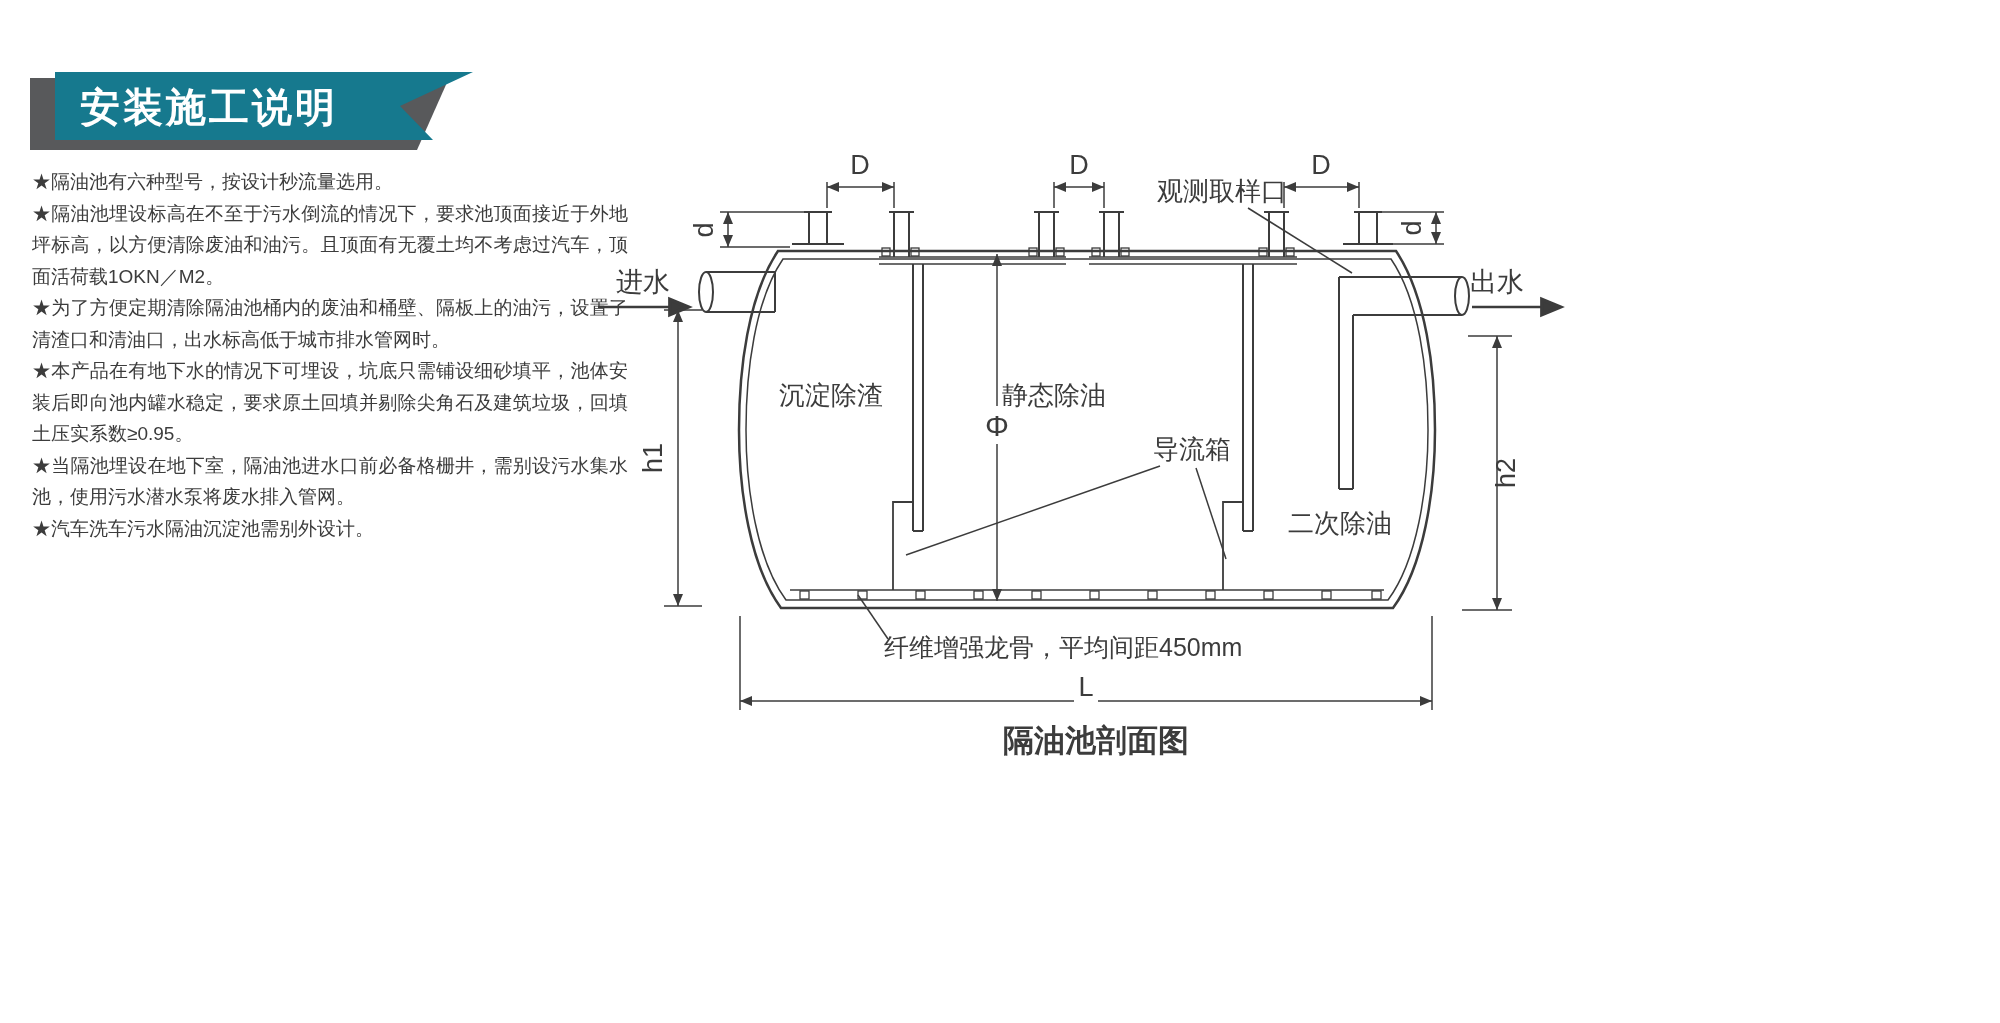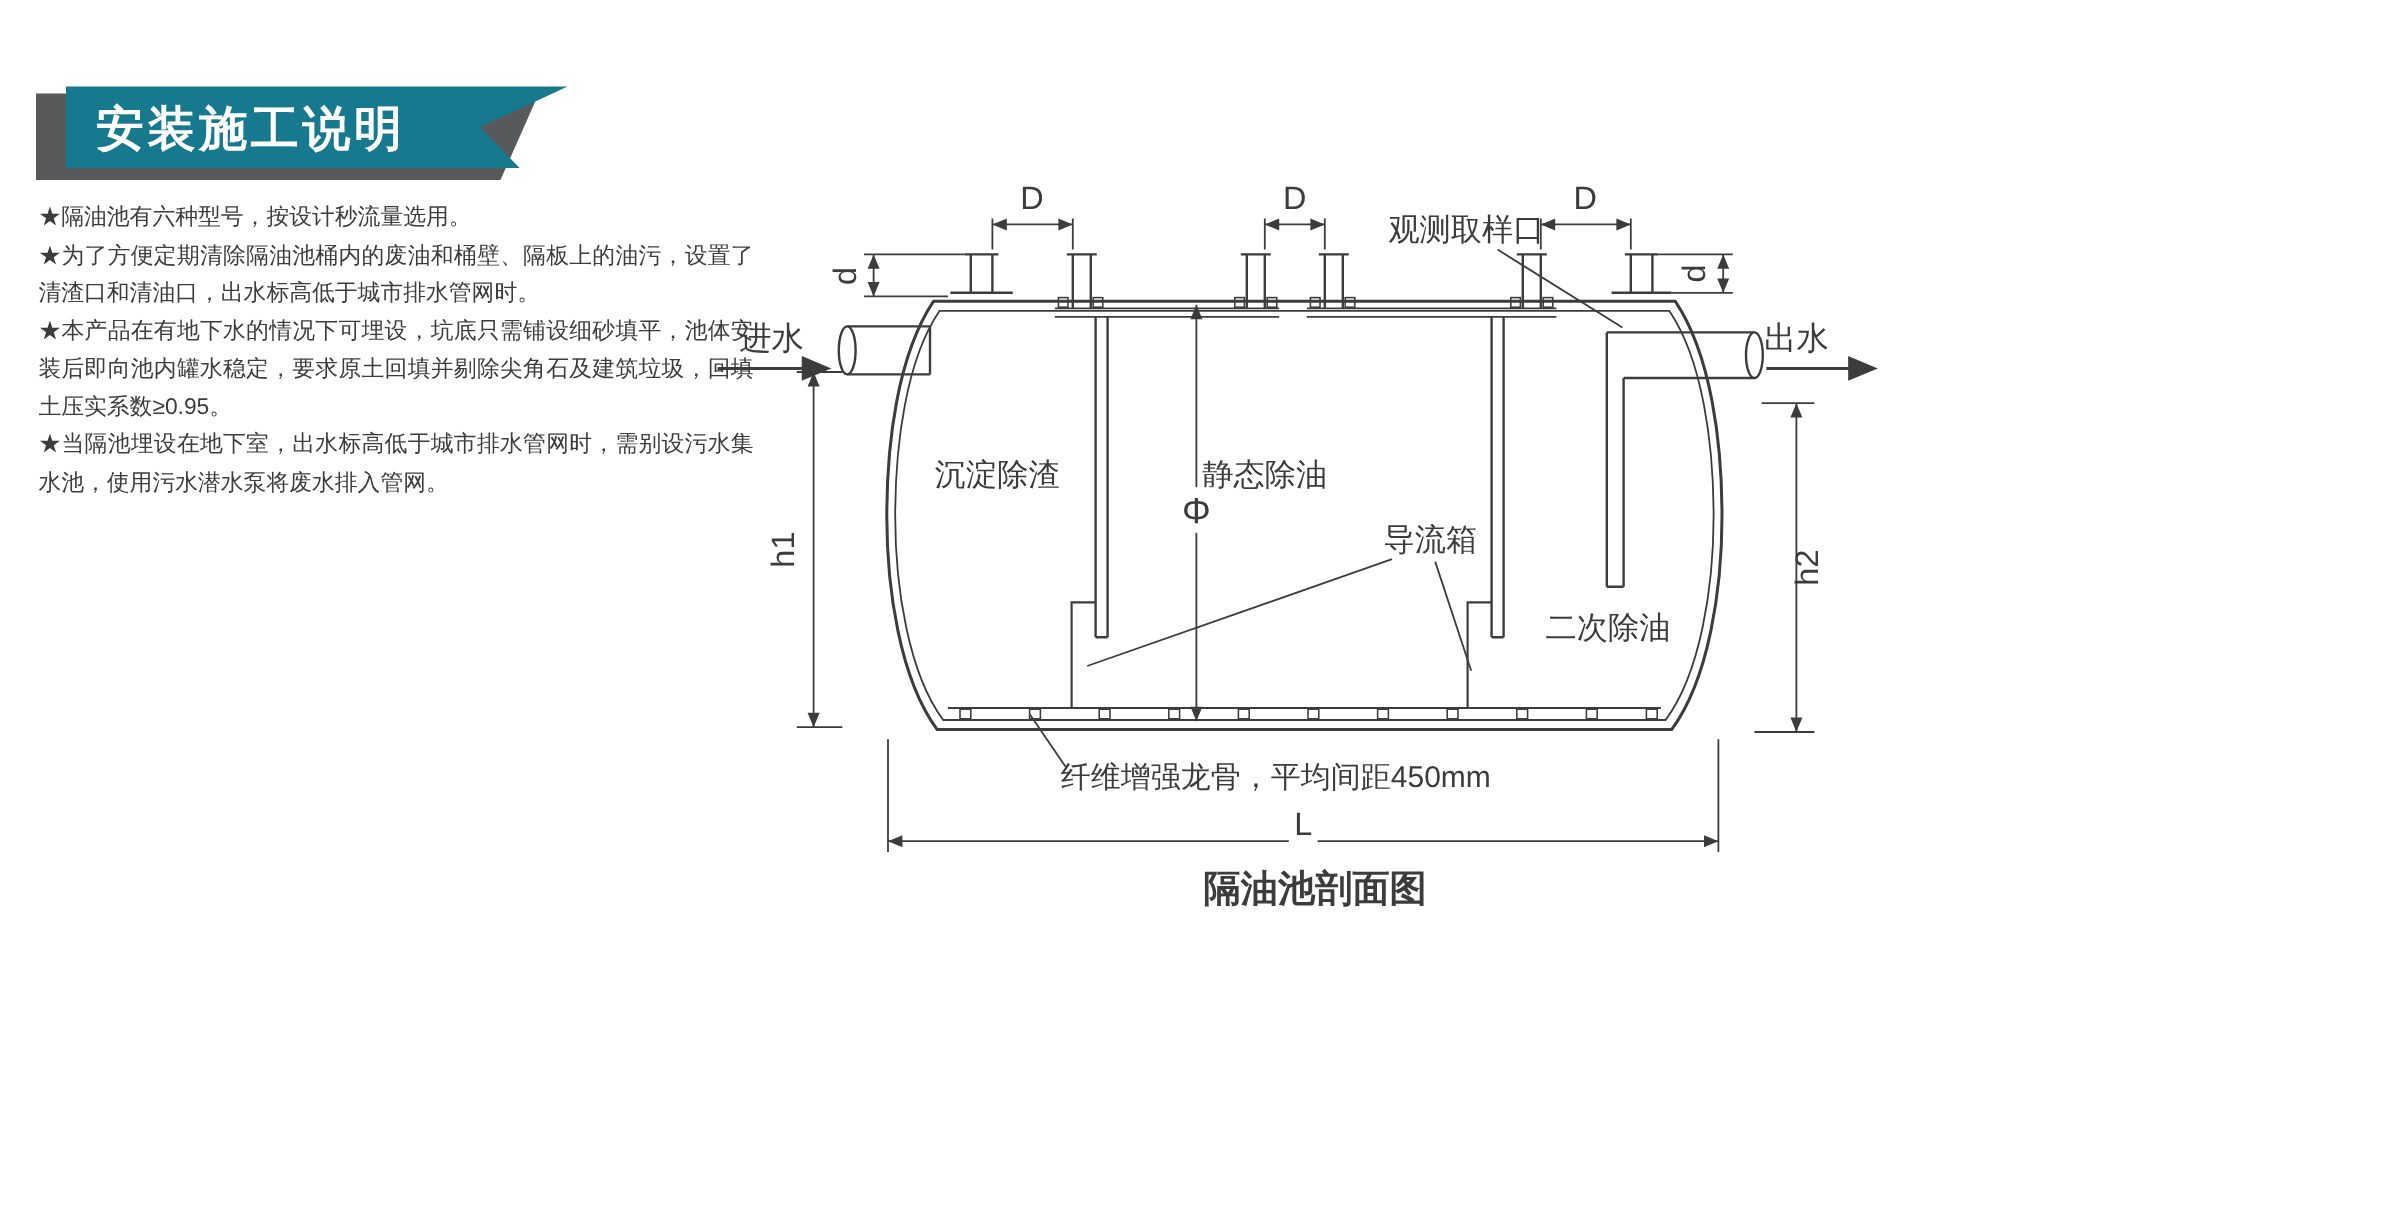--- a/index.html
+++ b/index.html
@@ -32,23 +32,25 @@
 <div class="page">
 
   <svg class="banner-svg" width="480" height="100" viewBox="0 0 480 100">
     <polygon points="5,14 424,14 392,86 5,86" fill="#58595b"></polygon>
     <polygon points="30,8 448,8 375,42 408,76 30,76" fill="#16798e"></polygon>
     <text class="banner-title" x="55" y="57">安装施工说明</text>
   </svg>
 
   <div class="instructions">
     <p>★隔油池有六种型号，按设计秒流量选用。</p>
+    <p>★隔油池埋设标高在不至于污水倒流的情况下，要求池顶面接近于外地坪标高，以方便清除废油和油污。且顶面有无覆土均不考虑过汽车，顶面活荷载1OKN／M2。</p>
     <p>★为了方便定期清除隔油池桶内的废油和桶壁、隔板上的油污，设置了清渣口和清油口，出水标高低于城市排水管网时。</p>
     <p>★本产品在有地下水的情况下可埋设，坑底只需铺设细砂填平，池体安装后即向池内罐水稳定，要求原土回填并剔除尖角石及建筑垃圾，回填土压实系数≥0.95。</p>
-    <p>★当隔池埋设在地下室，出水标高低于城市排水管网时，需别设污水集水池，使用污水潜水泵将废水排入管网。</p>
+    <p>★当隔池埋设在地下室，隔油池进水口前必备格栅井，需别设污水集水池，使用污水潜水泵将废水排入管网。</p>
+    <p>★汽车洗车污水隔油沉淀池需别外设计。</p>
   </div>
 
   <svg class="diagram-svg" width="2000" height="1023" viewBox="0 0 2000 1023">
     <defs>
       <path id="ah" d="M0,0 L5,12 L-5,12 Z" fill="#3c3c3c"></path>
     </defs>
 
     <g stroke="#3c3c3c" fill="none">
       <path stroke-width="2.5" d="M 778 207 L 1396 207 C 1426 252 1435 325 1435 386 C 1435 447 1424 522 1393 564 L 781 564 C 750 522 739 447 739 386 C 739 325 748 252 778 207 Z"></path>
       <path stroke-width="1.5" d="M 783 215 L 1391 215 C 1419 256 1428 327 1428 386 C 1428 445 1417 517 1388 556 L 786 556 C 757 517 746 445 746 386 C 746 327 755 256 783 215 Z"></path>

